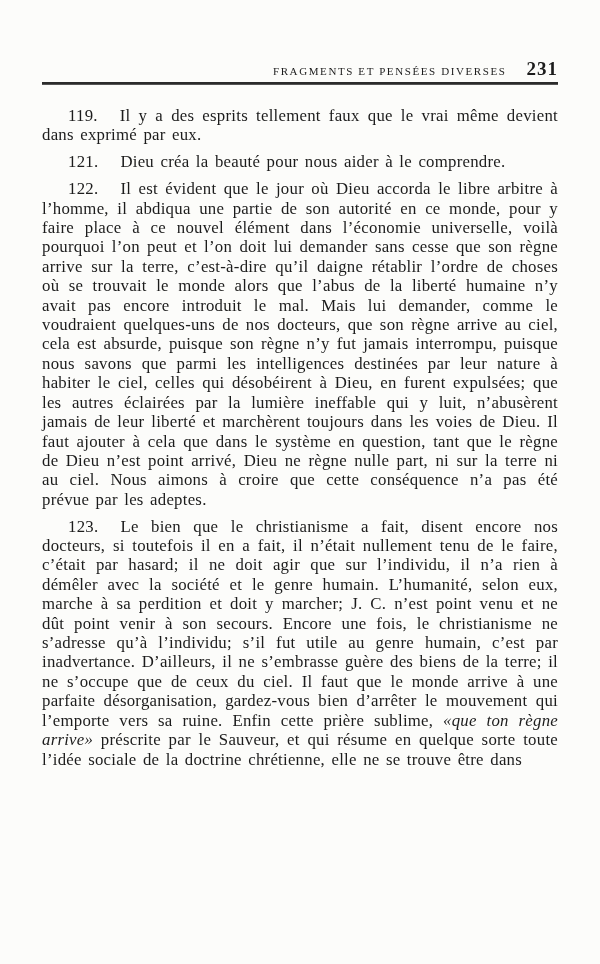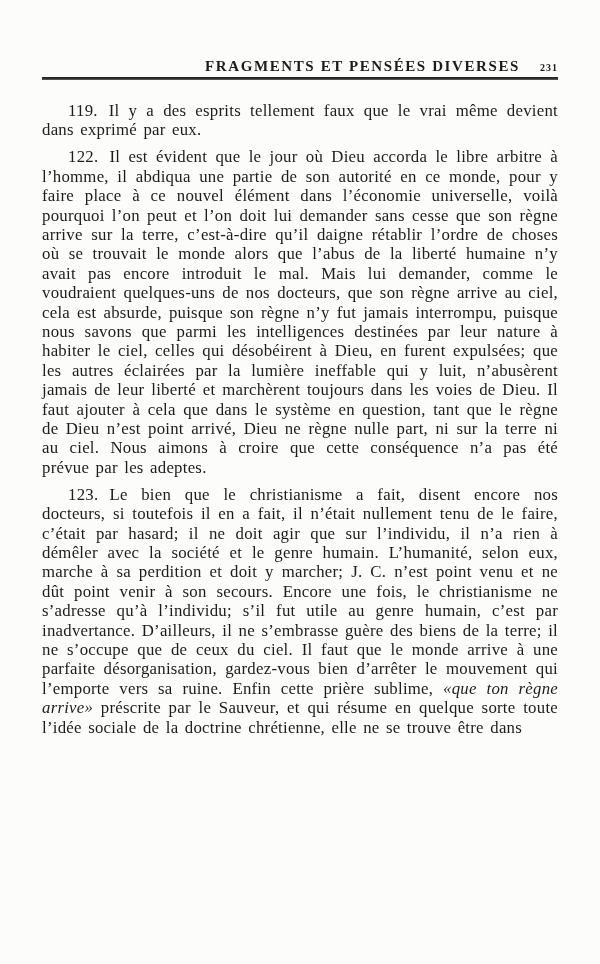--- a/index.html
+++ b/index.html
@@ -22,27 +22,27 @@
     padding: 58px 42px 0 42px;
   }
   .running-header {
     display: flex;
     justify-content: flex-end;
     align-items: baseline;
     gap: 20px;
     color: var(--ink);
   }
   .header-title {
-    font-size: 15px;
-    font-weight: bold;
+    font-size: 11px;
+    font-weight: normal;
     letter-spacing: 1.6px;
     white-space: nowrap;
   }
   .header-page-number {
-    font-size: 10px;
+    font-size: 19px;
     font-weight: bold;
     letter-spacing: 1px;
   }
   .header-rule {
     margin-top: 2px;
     height: 3px;
     border-top: 2.5px solid var(--rule);
     border-bottom: 1px solid #555;
     margin-bottom: 21px;
   }
@@ -51,30 +51,31 @@
     line-height: 19.4px;
     text-align: justify;
     color: var(--ink);
     letter-spacing: 0.25px;
     word-spacing: 2px;
   }
   .text-body p {
     margin: 0 0 7.5px 0;
     text-indent: 26px;
   }
-  .pnum { margin-right: 11px; }
+  .pnum { margin-right: 22px; }
   .it { font-style: italic; }
 </style>
 </head>
 <body>
 
 <div class="page">
   <div class="running-header">
     <span class="header-title">FRAGMENTS ET PENSÉES DIVERSES</span>
     <span class="header-page-number">231</span>
   </div>
   <div class="header-rule"></div>
   <div class="text-body">
       <p><span class="pnum">119.</span><span>Il y a des esprits tellement faux que le vrai même devient dans exprimé par eux.</span></p>
+      <p><span class="pnum">121.</span><span>Dieu créa la beauté pour nous aider à le comprendre.</span></p>
       <p><span class="pnum">122.</span><span>Il est évident que le jour où Dieu accorda le libre arbitre à l’homme, il abdiqua une partie de son autorité en ce monde, pour y faire place à ce nouvel élément dans l’économie universelle, voilà pourquoi l’on peut et l’on doit lui demander sans cesse que son règne arrive sur la terre, c’est-à-dire qu’il daigne rétablir l’ordre de choses où se trouvait le monde alors que l’abus de la liberté humaine n’y avait pas encore introduit le mal. Mais lui demander, comme le voudraient quelques-uns de nos docteurs, que son règne arrive au ciel, cela est absurde, puisque son règne n’y fut jamais interrompu, puisque nous savons que parmi les intelligences destinées par leur nature à habiter le ciel, celles qui désobéirent à Dieu, en furent expulsées; que les autres éclairées par la lumière ineffable qui y luit, n’abusèrent jamais de leur liberté et marchèrent toujours dans les voies de Dieu. Il faut ajouter à cela que dans le système en question, tant que le règne de Dieu n’est point arrivé, Dieu ne règne nulle part, ni sur la terre ni au ciel. Nous aimons à croire que cette conséquence n’a pas été prévue par les adeptes.</span></p>
       <p><span class="pnum">123.</span><span>Le bien que le christianisme a fait, disent encore nos docteurs, si toutefois il en a fait, il n’était nullement tenu de le faire, c’était par hasard; il ne doit agir que sur l’individu, il n’a rien à démêler avec la société et le genre humain. L’humanité, selon eux, marche à sa perdition et doit y marcher; J. C. n’est point venu et ne dût point venir à son secours. Encore une fois, le christianisme ne s’adresse qu’à l’individu; s’il fut utile au genre humain, c’est par inadvertance. D’ailleurs, il ne s’embrasse guère des biens de la terre; il ne s’occupe que de ceux du ciel. Il faut que le monde arrive à une parfaite désorganisation, gardez-vous bien d’arrêter le mouvement qui l’emporte vers sa ruine. Enfin cette prière sublime, </span><span class="it">«que ton règne arrive»</span><span> préscrite par le Sauveur, et qui résume en quelque sorte toute l’idée sociale de la doctrine chrétienne, elle ne se trouve être dans</span></p>
     </div>
 </div>
 
 </body></html>

